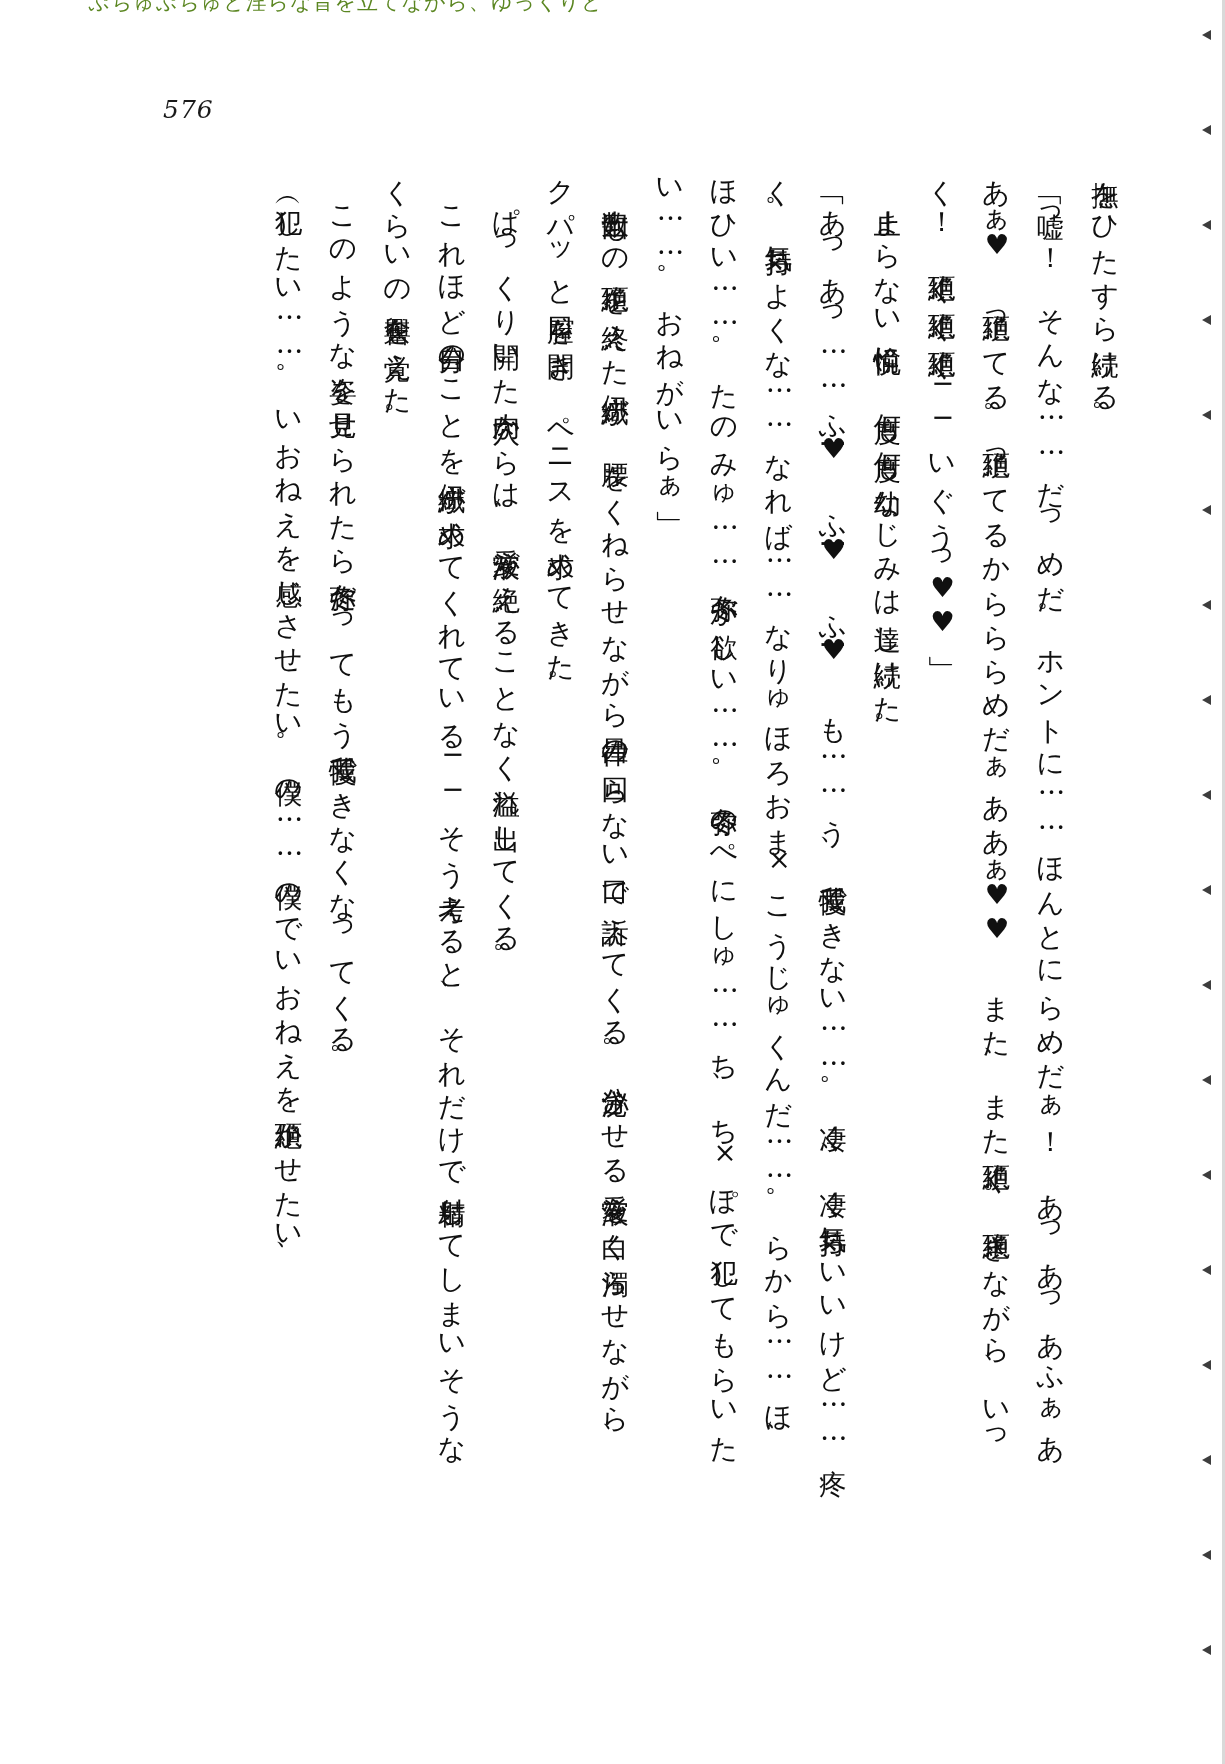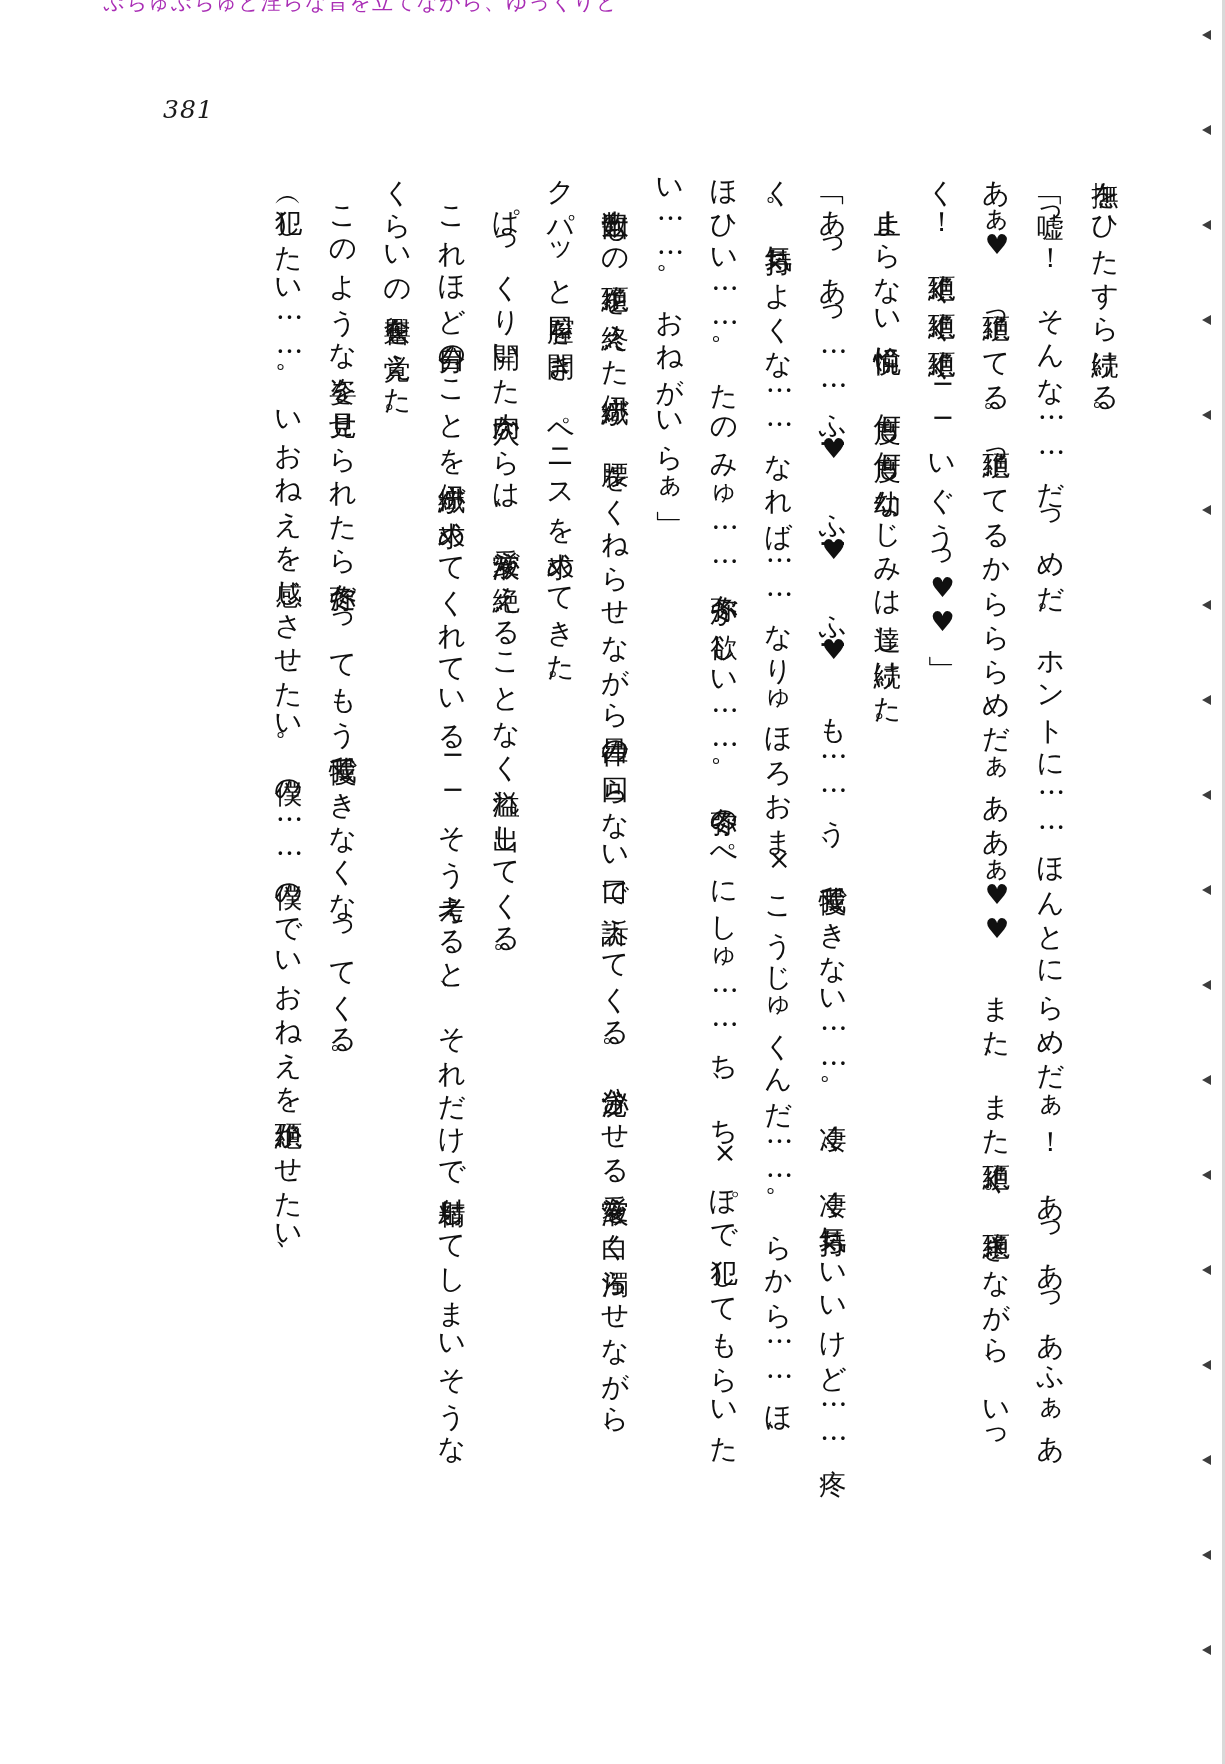--- a/index.html
+++ b/index.html
@@ -13,25 +13,25 @@
     height: 1764px;
     background: #ffffff;
     overflow: hidden;
     font-family: "DejaVu Serif", "Liberation Serif", serif;
   }
 
   
   .top-crop {
     position: absolute;
     top: 0px;
-    left: 103px;
+    left: 88px;
     width: 1010px;
     height: 14px;
     overflow: hidden;
-    color: #a21caf;
+    color: #4d7c0f;
     font-size: 21px;
     letter-spacing: 1px;
     white-space: nowrap;
     opacity: 0.92;
   }
   .top-crop span { display: inline-block; transform: translateY(-12px); }
 
   
   .page-number {
     position: absolute;
@@ -95,21 +95,21 @@
 </style>
 </head>
 <body>
 
 <div class="page">
 
   <div class="top-crop">
     <span>ぷちゅぷちゅと淫らな音を立てながら、ゆっくりと</span>
   </div>
 
-  <div class="page-number">381</div>
+  <div class="page-number">576</div>
 
   <div class="vtext">
     <p>撫をひたすら続ける。</p>
     <p class="indent">「嘘っ！　そんな……だっめだ。ホントに……ほんとにらめだぁ！　あっあっあふぁああぁ♥　絶頂ってる。絶頂ってるからららめだぁああぁ♥♥　また、また絶頂く。絶頂きながら、いっく！　絶頂く絶頂く絶頂く──いぐうっ♥♥」</p>
     <p class="indent">止まらない愉悦に、何度も何度も幼なじみは達し続けた。</p>
     <p class="indent">「あっあっ……ふー♥　ふー♥　ふー♥　も……う、我慢できない……。凄く、凄く気持ちいいけど……疼く。気持ちよくな……なれば……なりゅほろおま×こうじゅくんだ……。らから……ほ、ほひい……。たのみゅ……冬弥が欲しい……。冬弥のぺにしゅ……ち、ち×ぽで犯してもらいたい……。おねがいらぁ」</p>
     <p class="indent">十数回もの絶頂を終えた伊織が、腰をくねらせながら呂律の回らない口で訴えてくる。分泌させる愛液を白く濁らせながら、クパッと膣口を開き、ペニスを求めてきた。</p>
     <p class="indent">ぱっくり開いた肉穴からは、愛液が絶えることなく溢れ出してくる。</p>
     <p class="indent">これほど自分のことを伊織が求めてくれている──そう考えると、それだけで射精してしまいそうなくらいの興奮を覚えた。</p>
     <p class="indent">このような姿を見せられたら冬弥だってもう我慢できなくなってくる。</p>

